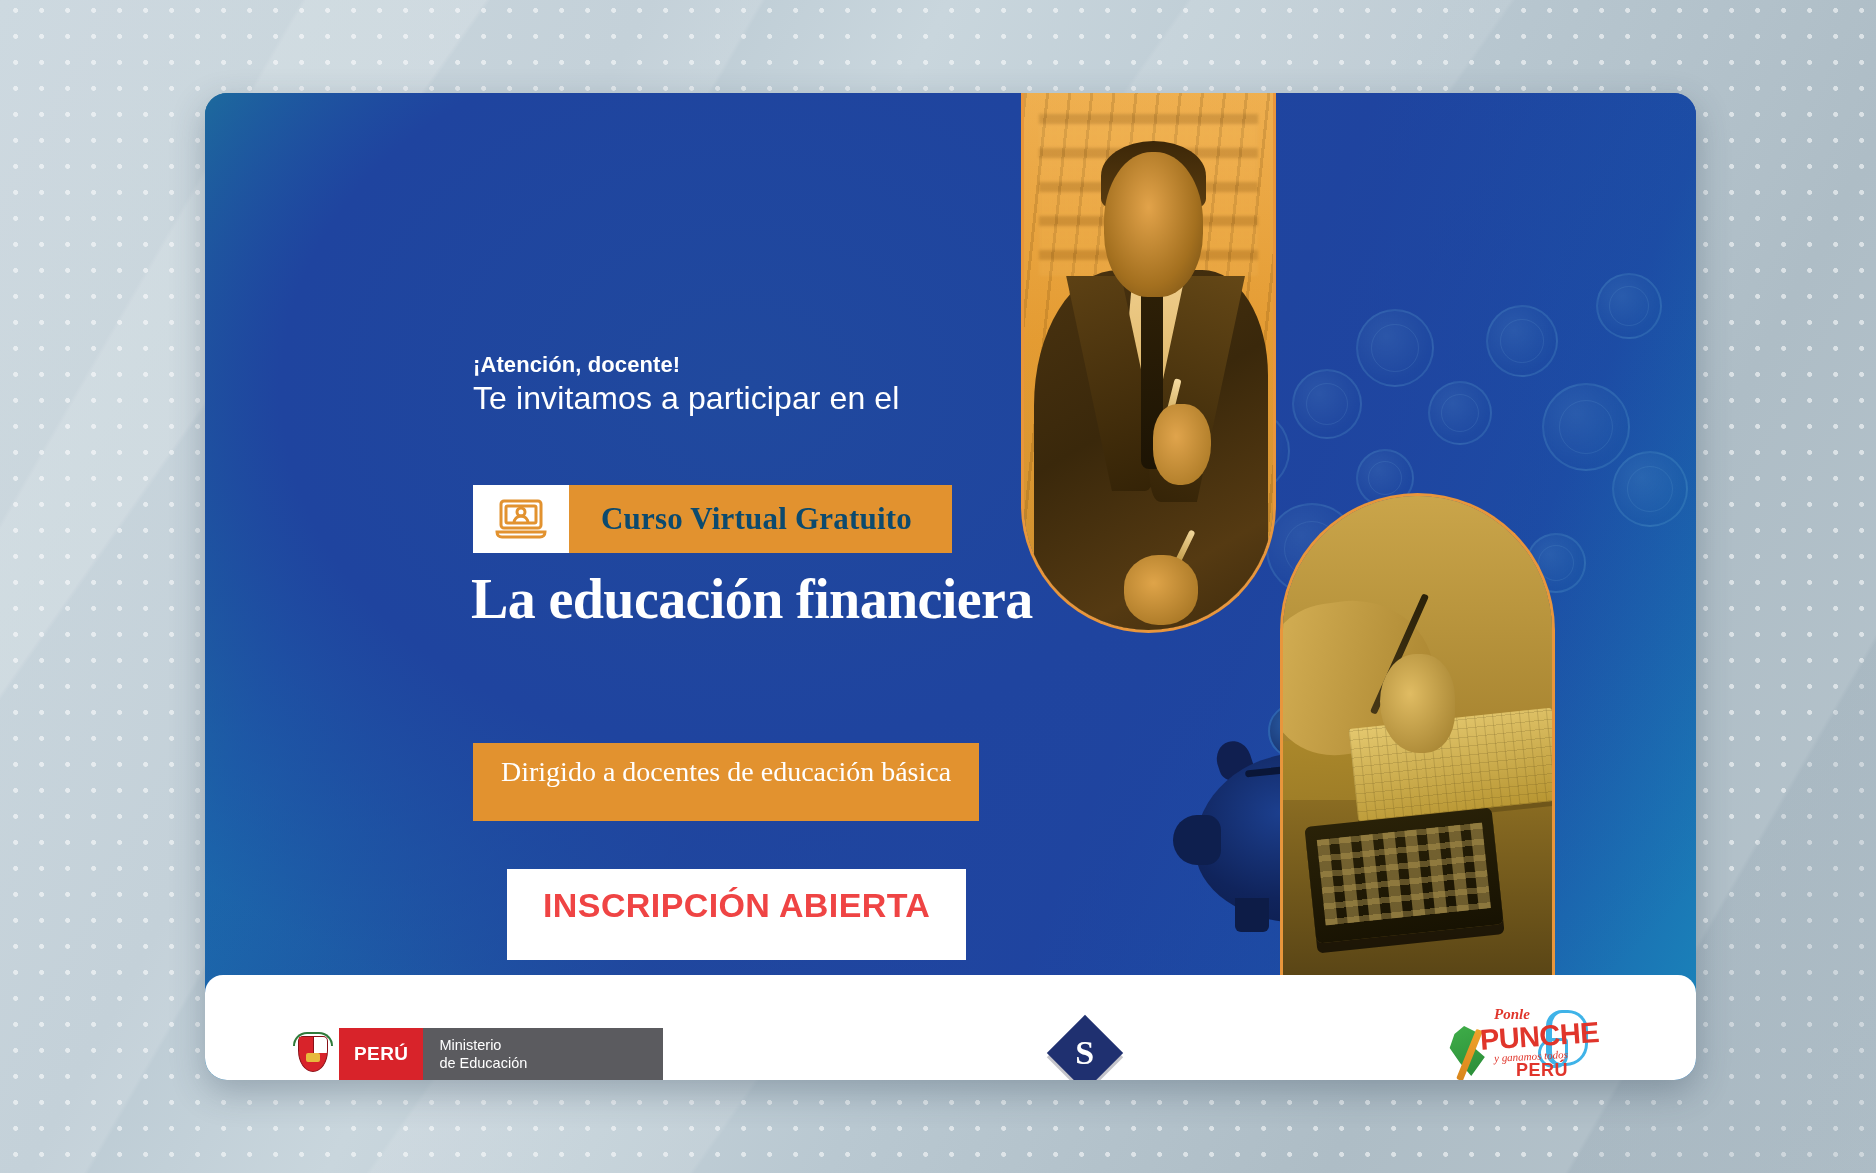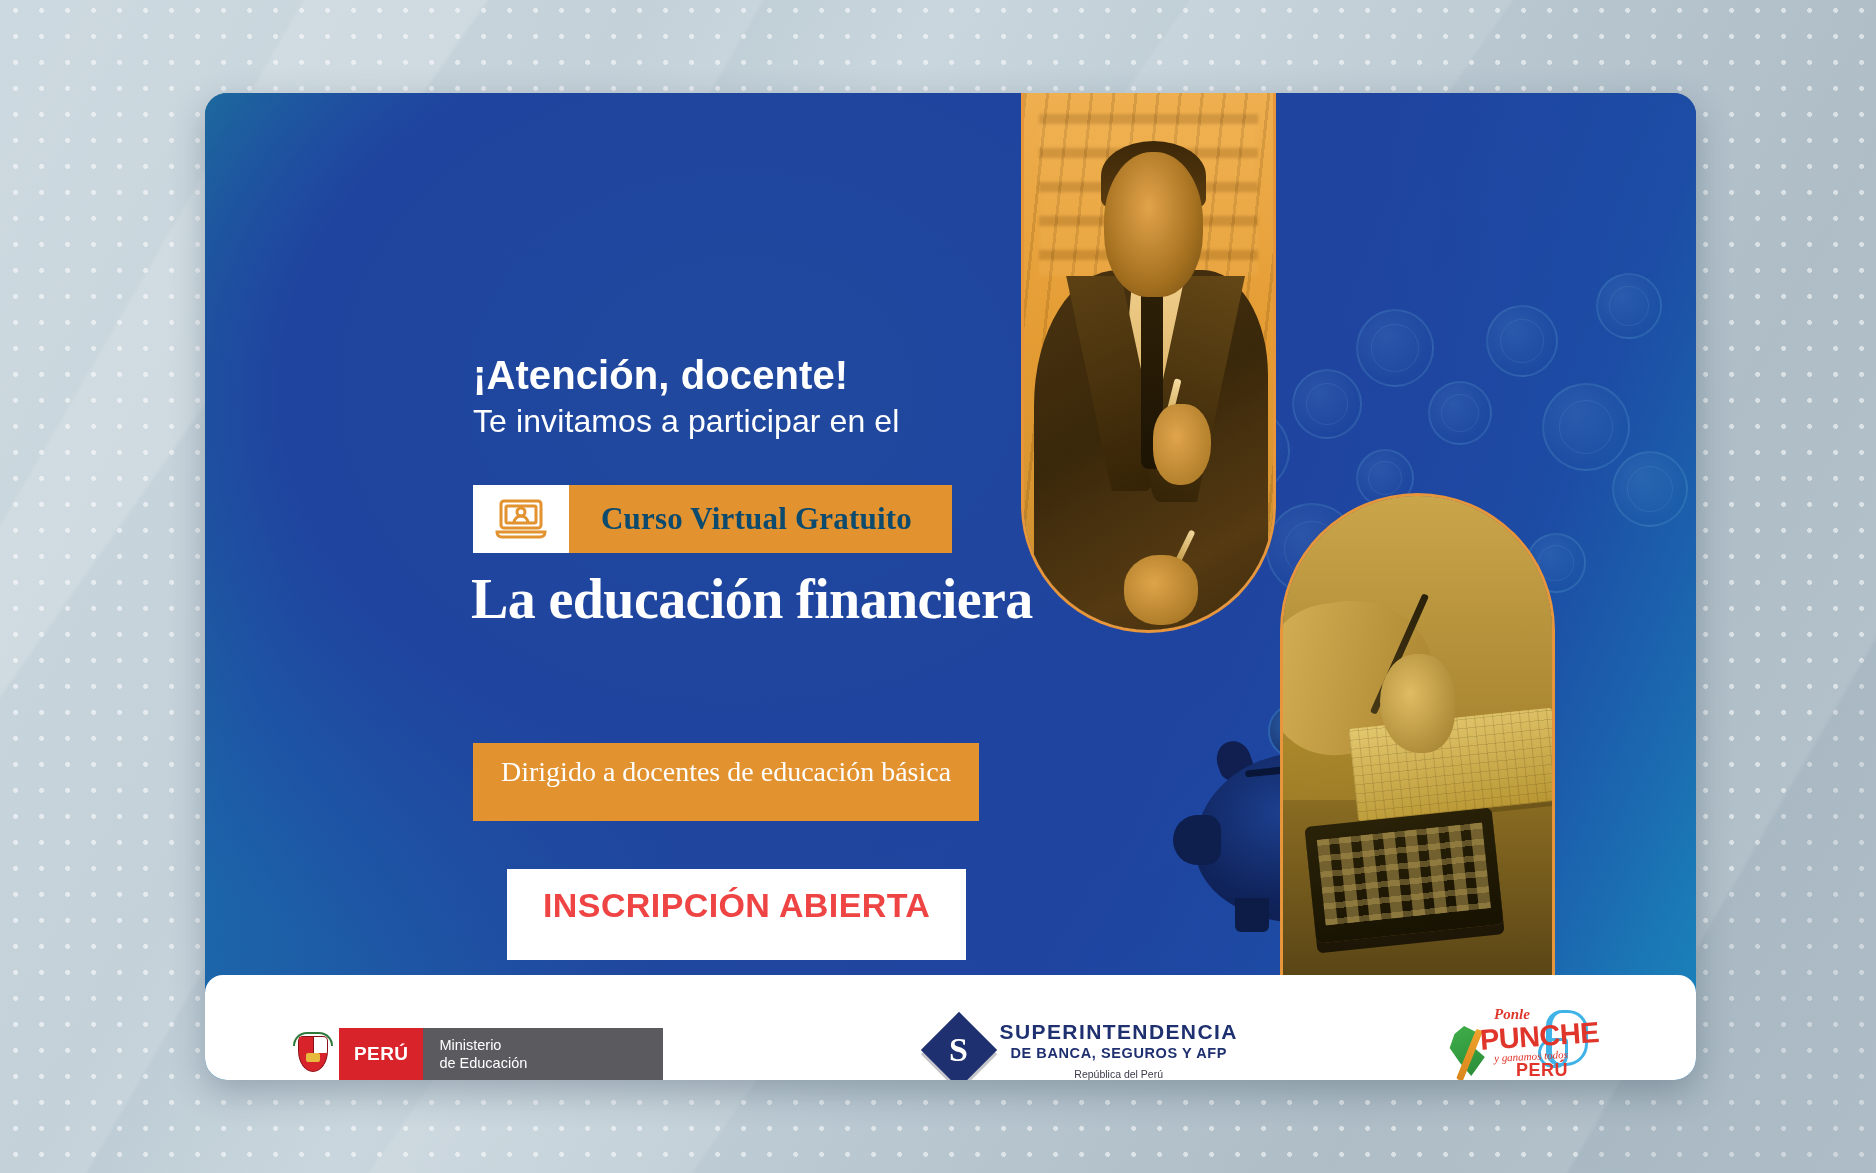--- a/index.html
+++ b/index.html
@@ -121,21 +121,21 @@
   .pb-calc{position:absolute; left:10%; top:55%; width:70%; height:20%;
     background:linear-gradient(175deg,#2a2208,#171202); border-radius:6px; transform:rotate(-6deg);
     box-shadow:0 10px 0 rgba(12,9,2,.8);}
   .pb-keys{position:absolute; inset:12% 6% 14% 6%;
     background:repeating-linear-gradient(90deg, rgba(205,175,95,.55) 0 12px, transparent 12px 22px),
                repeating-linear-gradient(0deg, rgba(205,175,95,.45) 0 6px, transparent 6px 16px);
     opacity:.85;}
 
   
   .kicker{position:absolute; left:268px; top:258px; color:#fff; letter-spacing:.1px;}
-  .kicker .l1{font-size:40px; font-weight:700; line-height:1.24;}
+  .kicker .l1{font-size:22px; font-weight:700; line-height:1.24;}
   .kicker .l2{font-size:32px; font-weight:400; line-height:1.26;}
 
   .badge{position:absolute; left:268px; top:392px; height:68px; display:flex; align-items:stretch;}
   .badge-ico{width:96px; background:#fff; display:flex; align-items:center; justify-content:center;}
   .badge-txt{background:#E2922F; color:#0c4a6e; display:flex; align-items:center;
     padding:0 40px 0 32px; font-family:"Liberation Serif", serif; font-weight:700;
     font-size:31px; letter-spacing:.2px;}
 
   .title{position:absolute; left:266px; top:478px; color:#fff;
     font-family:"Liberation Serif", serif; line-height:1.02;}
@@ -318,25 +318,20 @@
         </div>
       </div>
     </div>
 
     <div class="f-slot f2">
       <div class="sbs">
         <div class="sbs-mark">
           <div class="sbs-dia"></div>
             <div class="sbs-s">S</div>
         </div>
-        <div class="sbs-txt">
-          <div class="sbs-l1">SUPERINTENDENCIA</div>
-          <div class="sbs-l2">DE BANCA, SEGUROS Y AFP</div>
-          <div class="sbs-l3">República del Perú</div>
-        </div>
       </div>
     </div>
 
     <div class="f-slot f3">
       <div class="punche">
         <div class="pu-arm"></div>
         <div class="pu-arm2"></div>
         <div class="pu-map"></div>
         <div class="pu-pencil"></div>
         <div class="pu-ponle">Ponle</div>

